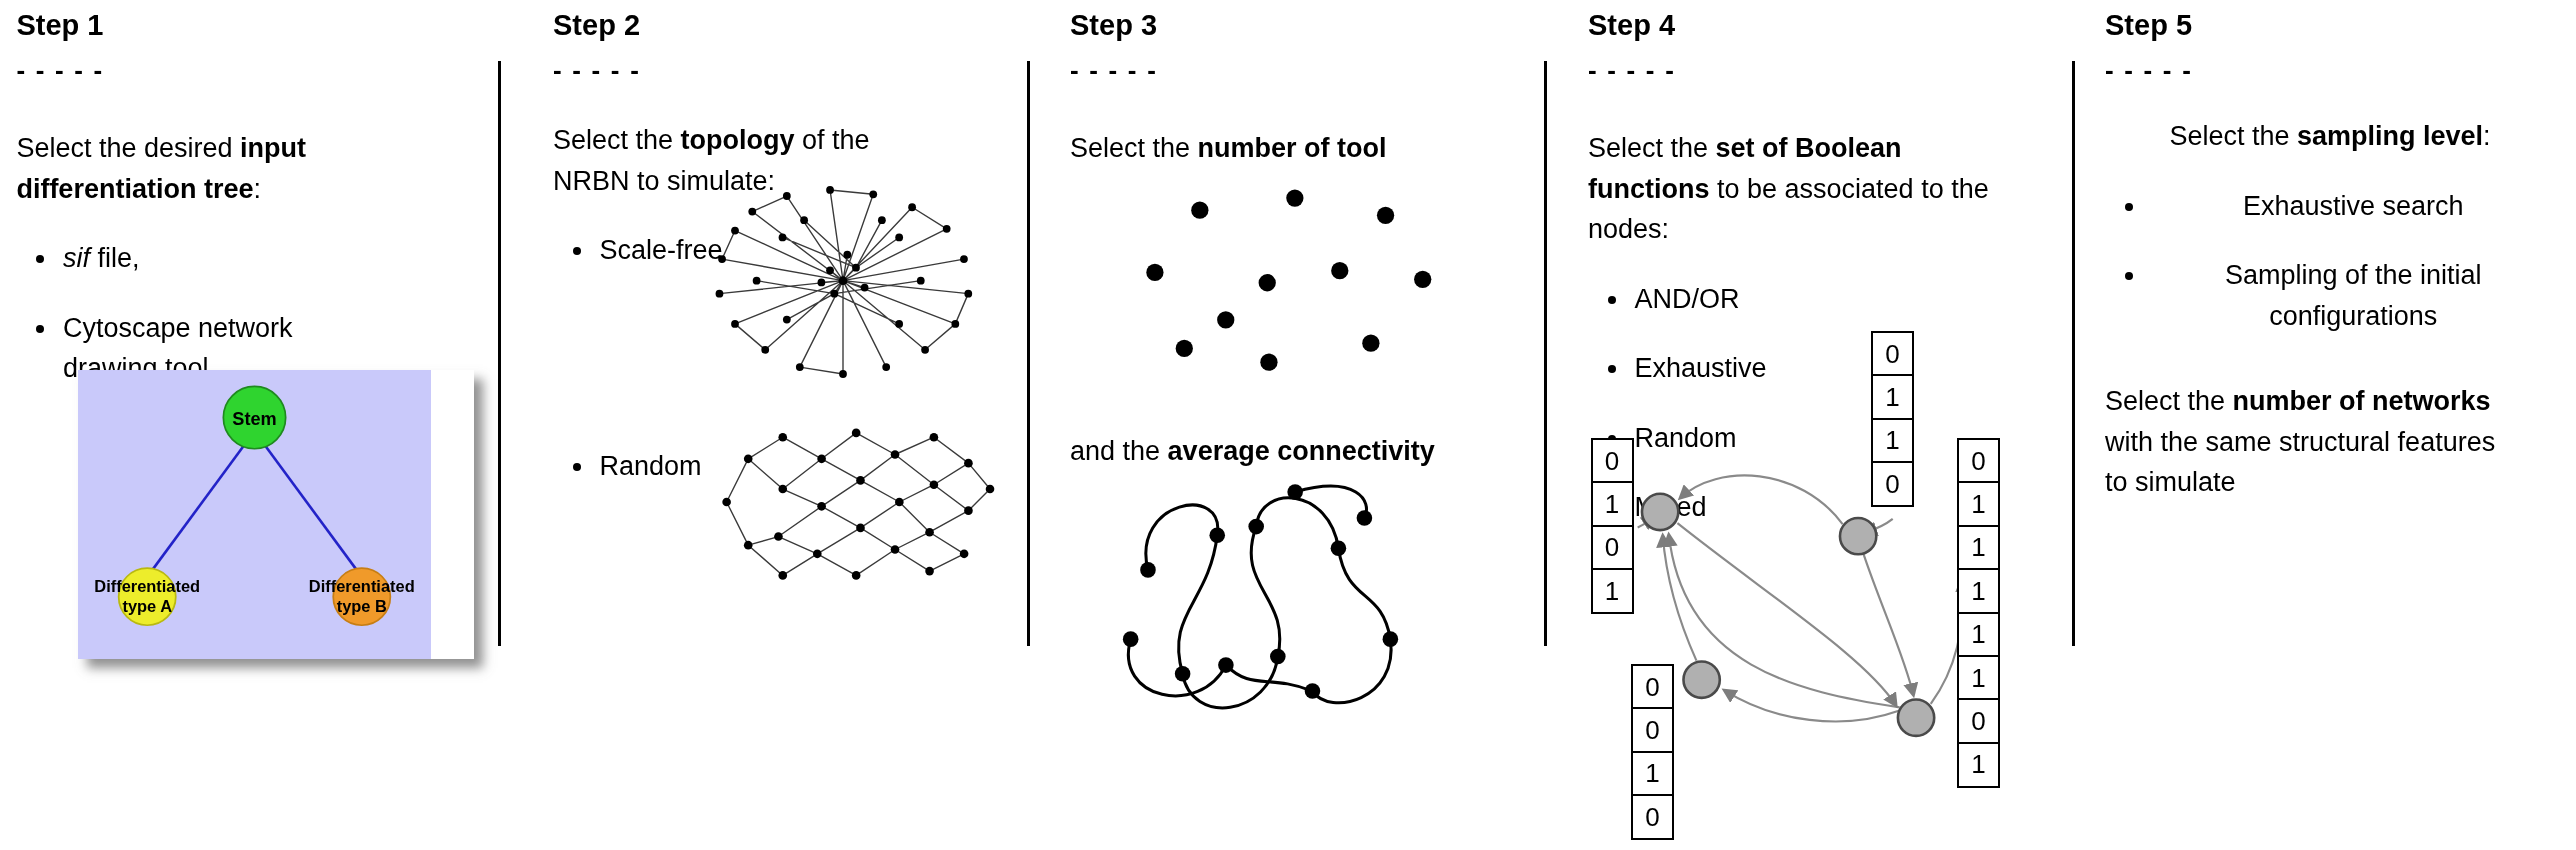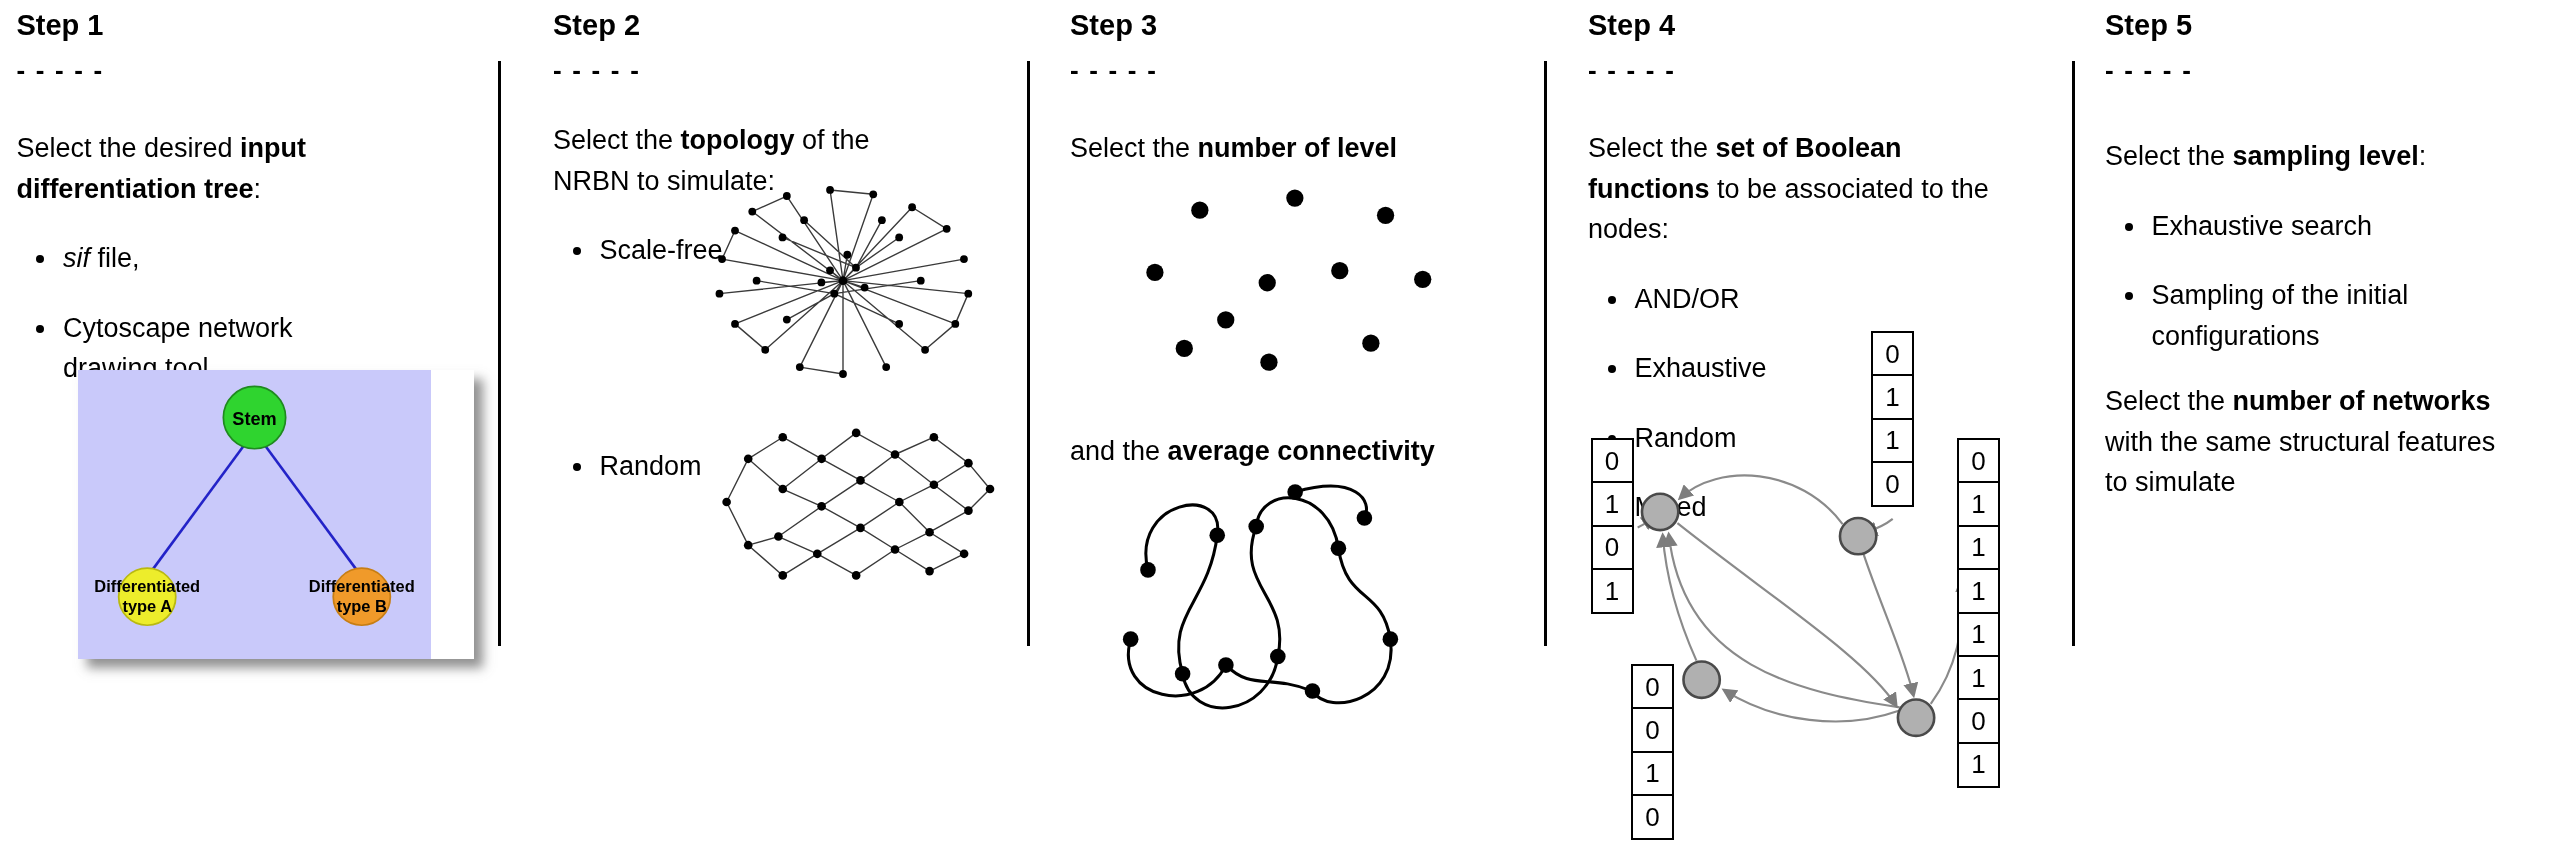--- a/index.html
+++ b/index.html
@@ -163,21 +163,21 @@
     </svg>
   </section>
 
   <div class="divider" style="left:1027px;"></div>
 
   <section class="col col3">
     <h2 class="step-title">Step 3</h2>
     <div class="dashes">- - - - -</div>
 
     <div class="tblock" style="top:128px; width:467px;">
-      <p><span>Select the </span><span class="b">number of level</span><span></span></p>
+      <p><span>Select the </span><span class="b">number of tool</span><span></span></p>
     </div>
 
     <svg class="graphic" style="left:52px; top:186px;" width="363" height="203" viewBox="0 0 420 235">
       <g fill="#000">
         <circle cx="90" cy="28" r="10"></circle>
           <circle cx="200" cy="14" r="10"></circle>
           <circle cx="305" cy="34" r="10"></circle>
         <circle cx="38" cy="100" r="10"></circle>
           <circle cx="168" cy="112" r="10"></circle>
           <circle cx="252" cy="98" r="10"></circle>
@@ -296,21 +296,21 @@
       <div class="bcell">0</div>
     </div>
   </section>
 
   <div class="divider" style="left:2072px;"></div>
 
   <section class="col col5">
     <h2 class="step-title">Step 5</h2>
     <div class="dashes">- - - - -</div>
 
-    <div class="tblock" style="top:136px; width:450px;">
+    <div class="tblock" style="top:116px; width:450px;text-align:center;">
       <p><span>Select the </span><span class="b">sampling level</span><span>:</span></p>
       <ul>
         <li>Exhaustive search</li>
         <li>Sampling of the initial configurations</li>
       </ul>
     </div>
 
     <div class="tblock" style="top:381px; width:398px;">
       <p><span>Select the </span><span class="b">number of networks</span><span> with the same structural features to simulate</span></p>
     </div>

